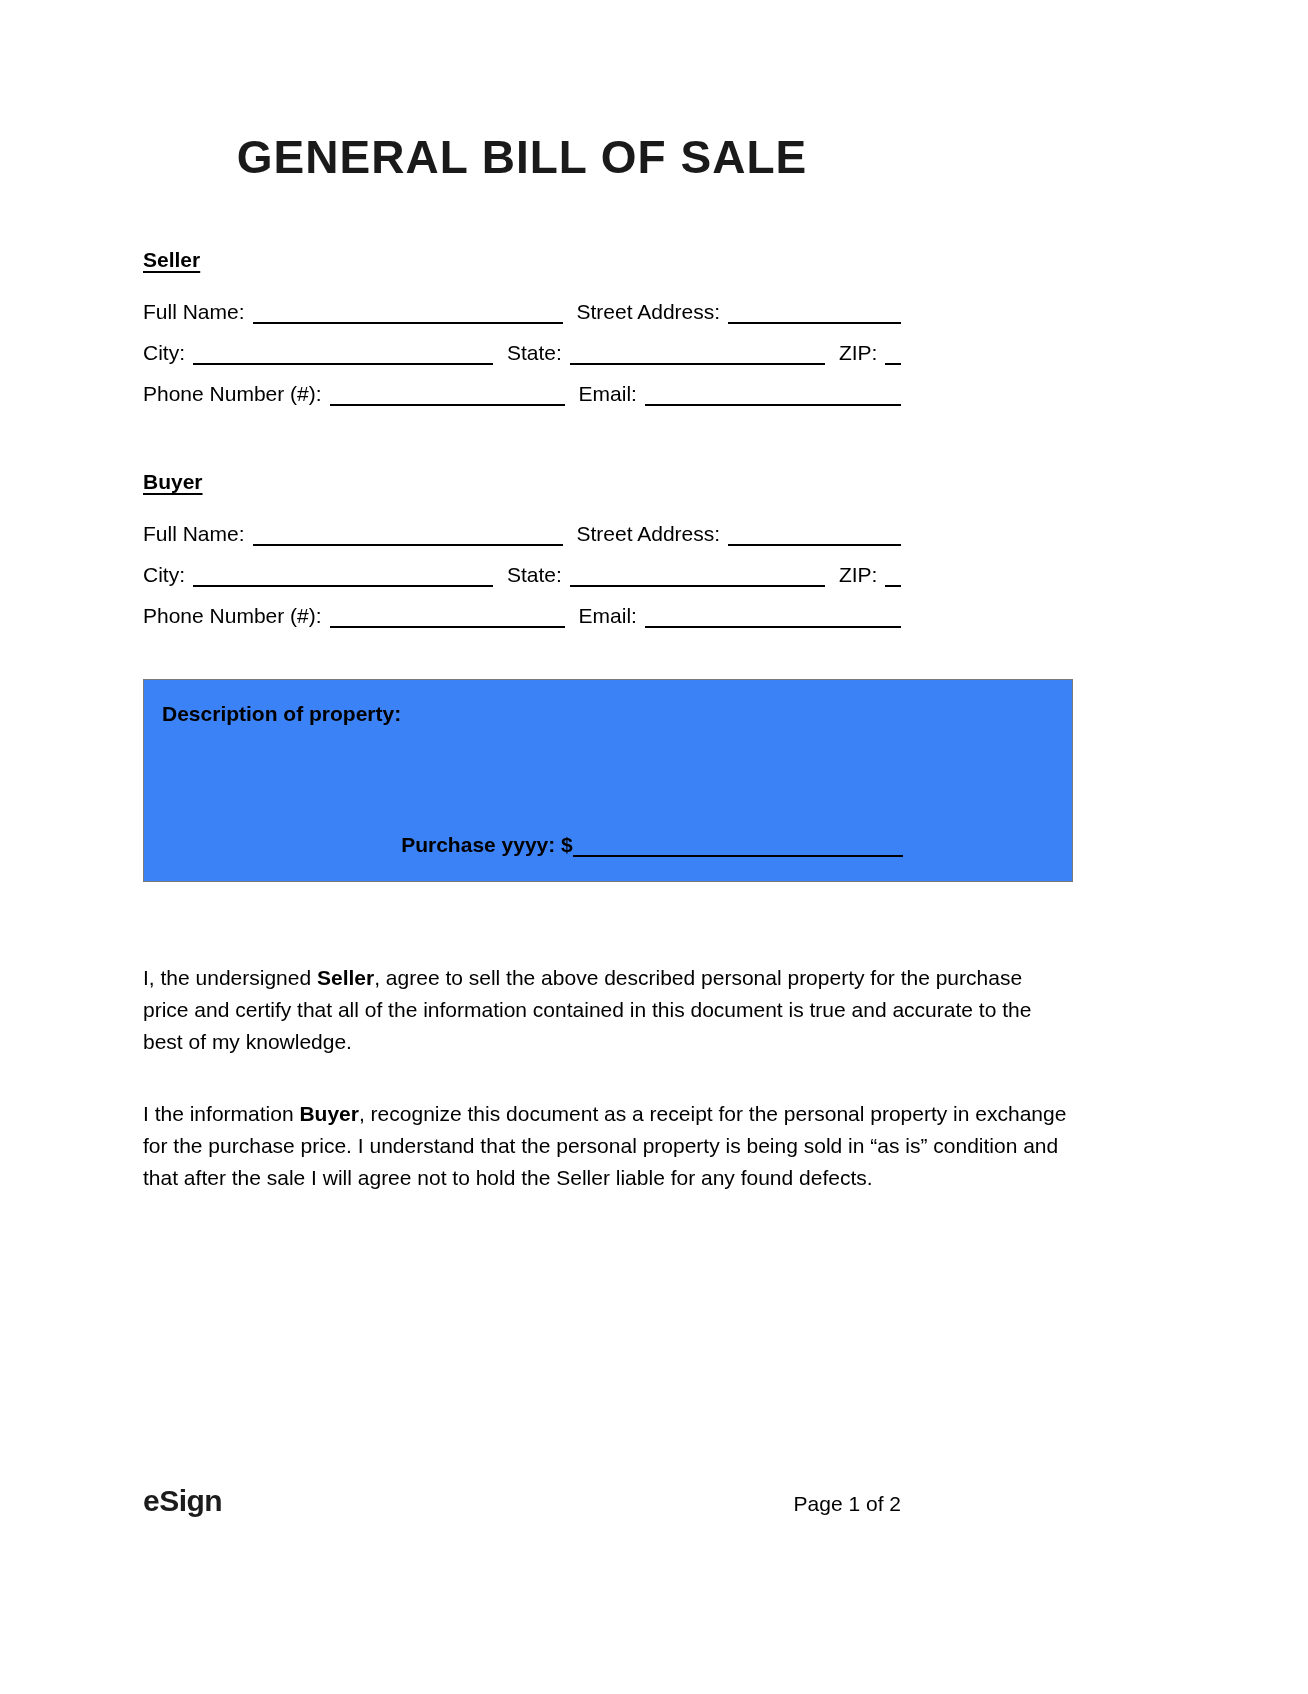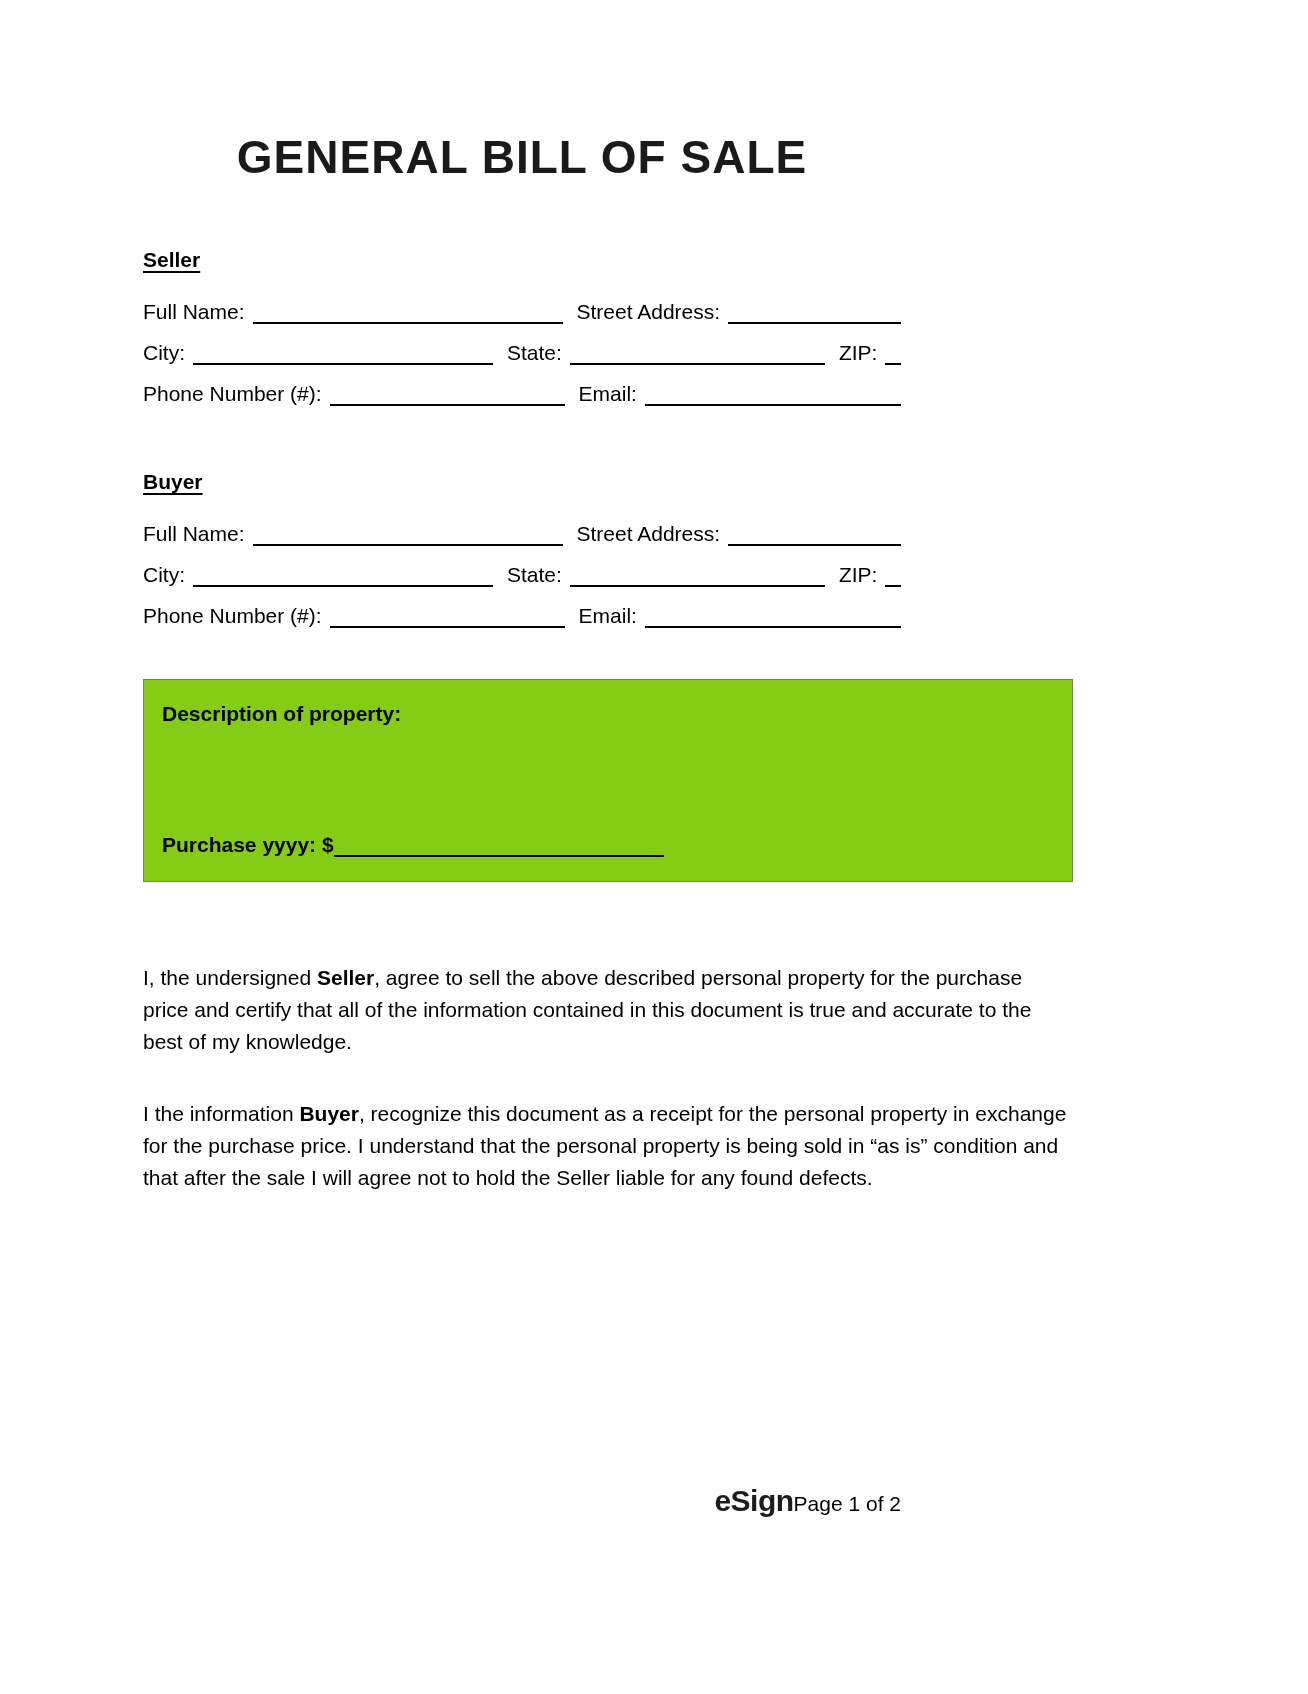--- a/index.html
+++ b/index.html
@@ -62,26 +62,25 @@
   .w218 { width: 218px; }
   .w310 { width: 310px; }
   .w300 { width: 300px; }
   .w255 { width: 255px; }
   .w235 { width: 235px; }
   .w330 { width: 330px; }
   .property-box {
     margin-top: 51px;
     width: 930px;
     height: 203px;
-    background: #84cc16;
+    background: #3b82f6;
     border: 1px solid #7a7a7a;
     padding: 22px 18px 24px 18px;
     display: flex;
-    flex-direction: column;
-    justify-content: space-between;
+    justify-content: flex-start;
   }
   .box-label {
     font-size: 21px;
     font-weight: bold;
   }
   .price-row {
     display: flex;
     align-items: flex-end;
     font-size: 21px;
   }
@@ -94,21 +93,21 @@
   }
   .para-1 { margin-top: 80px; }
   .para-2 { margin-top: 40px; }
   .bold { font-weight: bold; }
   .footer {
     position: absolute;
     left: 143px;
     right: 235px;
     top: 1484px;
     display: flex;
-    justify-content: flex-end;
+    justify-content: space-between;
     align-items: baseline;
   }
   .brand {
     font-size: 30px;
     font-weight: bold;
     letter-spacing: -0.5px;
     color: #1c1c1c;
   }
   .page-label {
     font-size: 21px;

